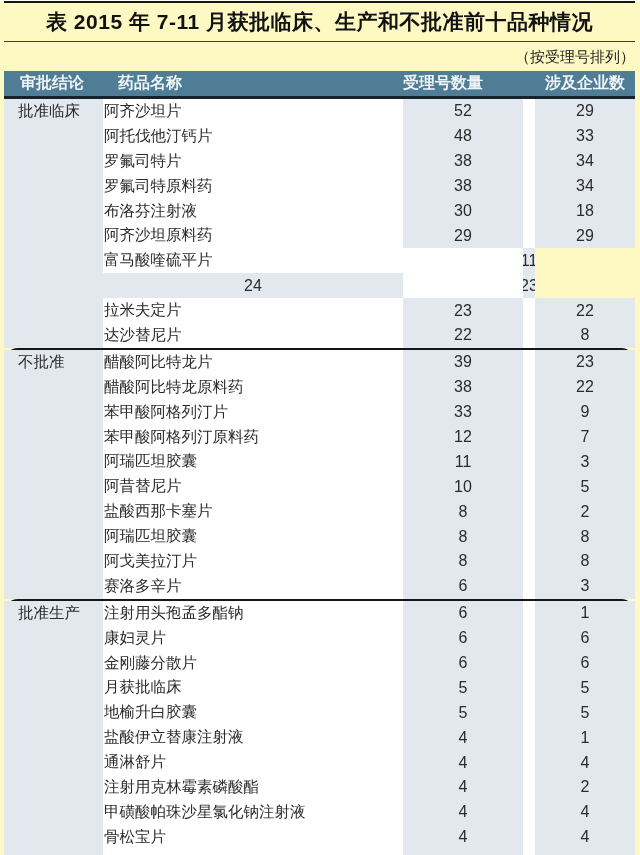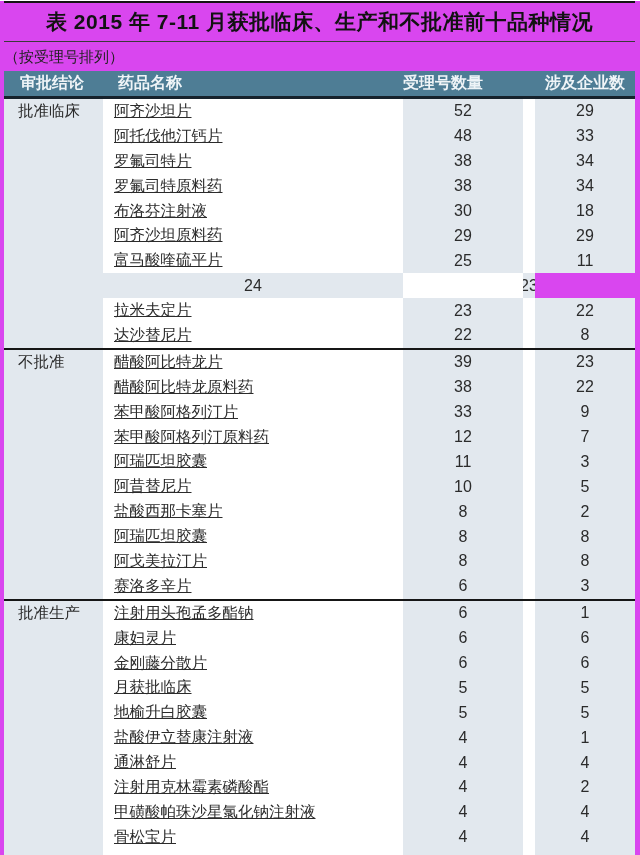--- a/index.html
+++ b/index.html
@@ -3,31 +3,31 @@
 <meta charset="utf-8">
 <style>
   html,body { margin:0; padding:0; }
   body {
     width:640px; height:855px;
     background:#ffffff;
     font-family:"Liberation Sans","DejaVu Sans",sans-serif;
     color:#2b2b2b;
     overflow:hidden;
   }
-  .page { width:640px; height:855px; position:relative; background:#d946ef; }
+  .page { width:640px; height:855px; position:relative; background:#fef9c3; }
   .table-wrap { margin-left:4px; margin-right:5px; }
 
   .top-line { height:2px; background:#141414; margin-top:1px; }
   .title {
     text-align:center; font-weight:bold; font-size:21px; color:#121212;
     height:38px; line-height:38px; letter-spacing:0.5px; white-space:nowrap;
   }
   .title-divider { height:1px; background:#3a3a3a; }
   .subtitle {
-    text-align:left; font-size:15px; color:#222;
+    text-align:right; font-size:15px; color:#222;
     height:29px; line-height:29px;
   }
 
   .grid-cols {
     display:grid;
     grid-template-columns:99px 300px 120px 12px 1fr;
   }
 
   .header-row {
     background:#4e7d95;
@@ -36,27 +36,27 @@
     color:#eff4f7;
     font-weight:bold;
     font-size:16px;
   }
   .header-row .h1 { padding-left:16px; }
   .header-row .h2 { padding-left:15px; }
   .header-row .h3 { text-align:left; }
   .header-row .h4 { text-align:center; }
   .header-underline { height:3px; background:#16222c; }
 
-  .section { border-top:2px solid #161616; }
+  .section { border-top:2px solid #161616;border-radius:14px; }
   .section:first-child { border-top:none; }
 
   .row { height:24.9px; font-size:15.5px; }
   .row .cell { height:100%; display:flex; align-items:center; overflow:hidden; }
   .c1 { background:#e2e8ee; padding-left:14px; color:#2b2b2b; }
-  .c2 { background:#ffffff; padding-left:11px;text-decoration:underline; }
+  .c2 { background:#ffffff; padding-left:1px; }
   .c3 { background:#e2e8ee; justify-content:center; font-size:16px; }
   .cgap { background:#ffffff; }
   .c4 { background:#e2e8ee; justify-content:center; font-size:16px; }
 
   .filler { height:10px; }
   .filler .cell { height:100%; }
 </style>
 </head>
 <body>
 
@@ -118,21 +118,20 @@
           <div class="row grid-cols">
             <div class="cell c1"></div>
             <div class="cell c2">阿齐沙坦原料药</div>
             <div class="cell c3">29</div>
             <div class="cell cgap"></div>
             <div class="cell c4">29</div>
           </div>
           <div class="row grid-cols">
             <div class="cell c1"></div>
             <div class="cell c2">富马酸喹硫平片</div>
-            <div class="cell c3">25</div>
             <div class="cell cgap"></div>
             <div class="cell c4">11</div>
           </div>
           <div class="row grid-cols">
             <div class="cell c1"></div>
             <div class="cell c3">24</div>
             <div class="cell cgap"></div>
             <div class="cell c4">23</div>
           </div>
           <div class="row grid-cols">

